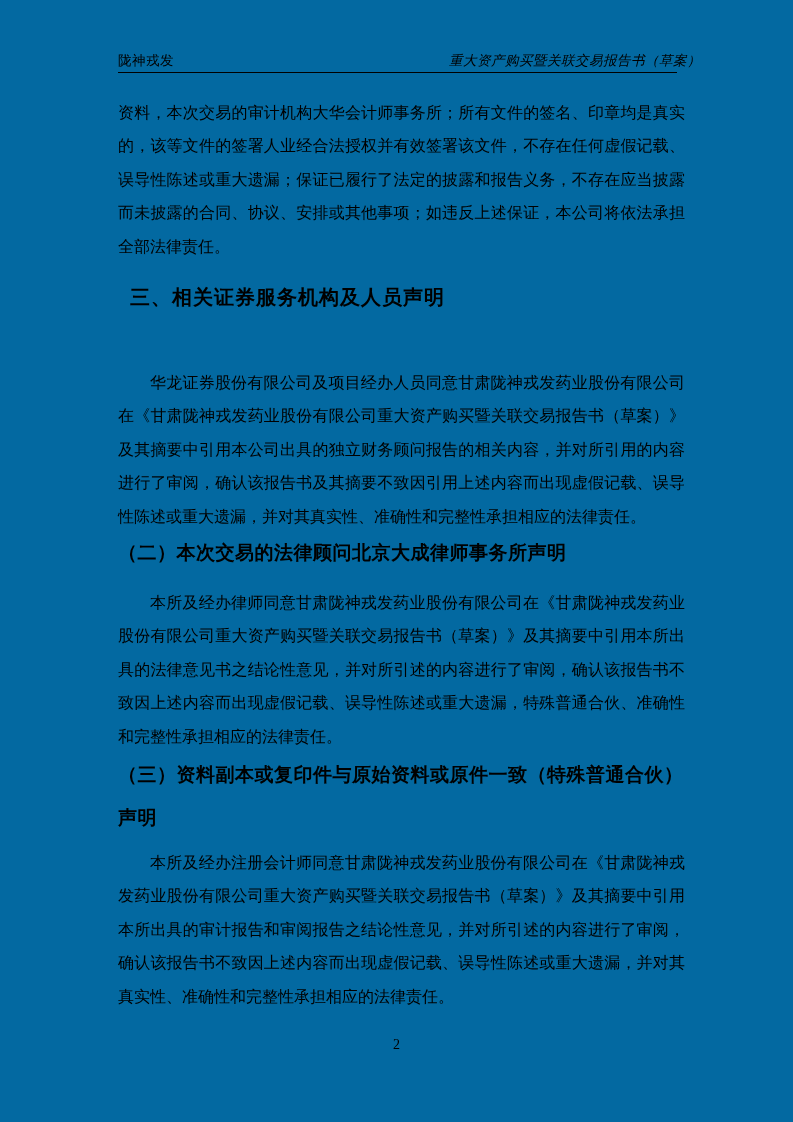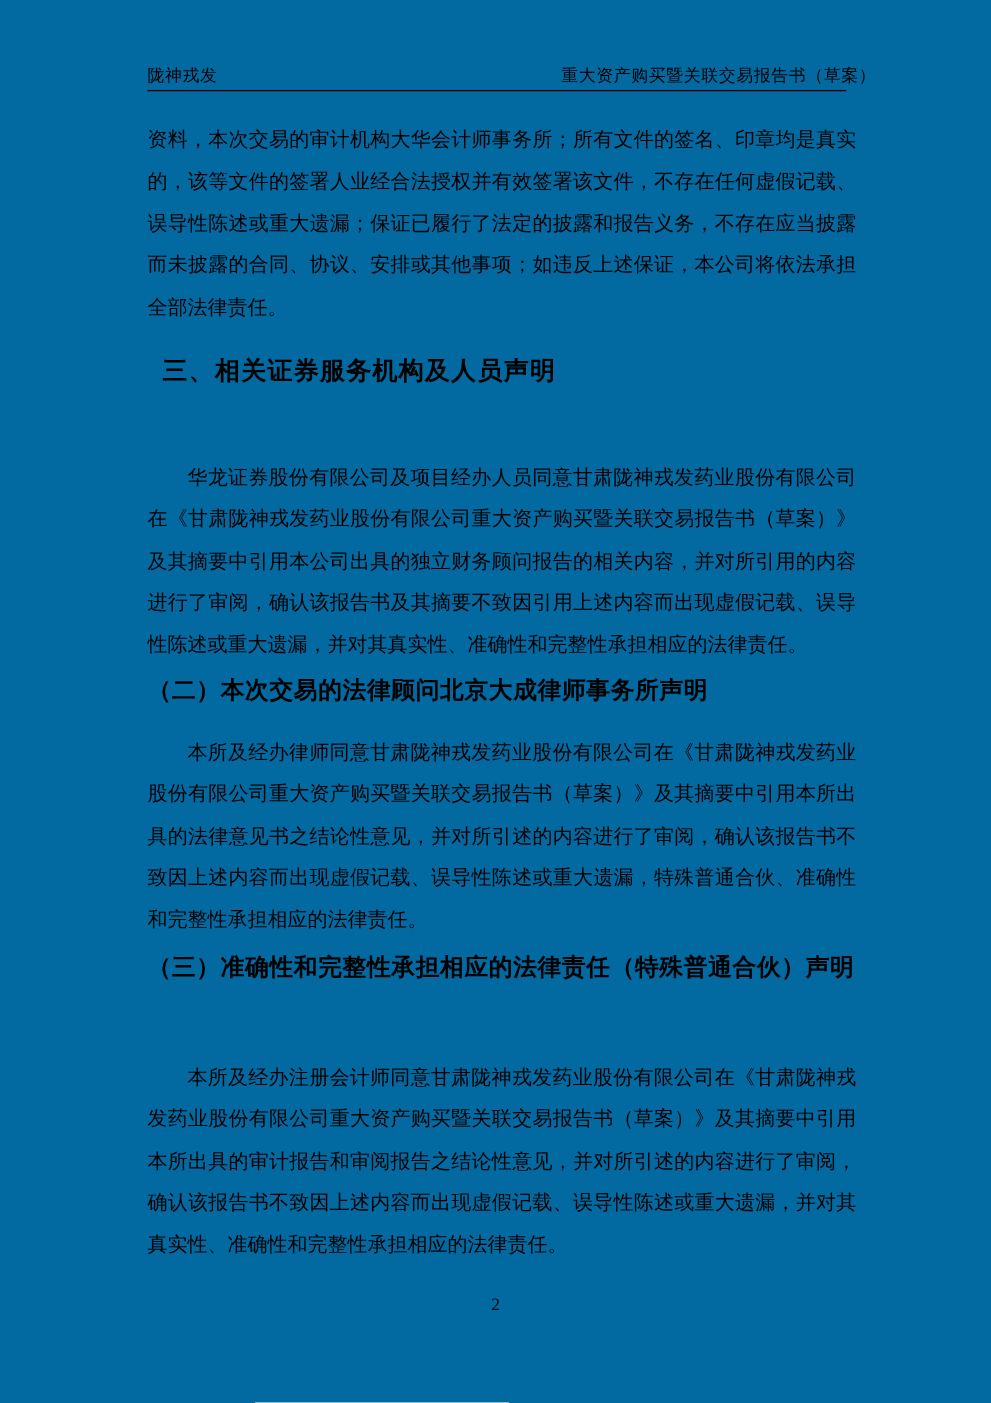--- a/index.html
+++ b/index.html
@@ -26,20 +26,21 @@
     border-bottom: 1.5px solid #000000;
     display: flex;
     justify-content: space-between;
     align-items: flex-end;
     font-size: 13.5px;
     line-height: 22px;
     letter-spacing: 0.5px;
   }
   .page-header .hdr-right {
     margin-right: -24px;
+    font-style: italic;
   }
   
   .body-par {
     position: absolute;
     left: 118px;
     width: 567px;
     margin: 0;
     font-size: 16px;
     line-height: 33.4px;
     text-align: justify;
@@ -97,19 +98,19 @@
 
   <h1 class="h-major" style="top:271px">三、相关证券服务机构及人员声明</h1>
 
 
   <p class="body-par indent" style="top:366px">华龙证券股份有限公司及项目经办人员同意甘肃陇神戎发药业股份有限公司在《甘肃陇神戎发药业股份有限公司重大资产购买暨关联交易报告书（草案）》及其摘要中引用本公司出具的独立财务顾问报告的相关内容，并对所引用的内容进行了审阅，确认该报告书及其摘要不致因引用上述内容而出现虚假记载、误导性陈述或重大遗漏，并对其真实性、准确性和完整性承担相应的法律责任。</p>
 
   <h2 class="h-sub" style="top:531px">（二）本次交易的法律顾问北京大成律师事务所声明</h2>
 
   <p class="body-par indent" style="top:586px">本所及经办律师同意甘肃陇神戎发药业股份有限公司在《甘肃陇神戎发药业股份有限公司重大资产购买暨关联交易报告书（草案）》及其摘要中引用本所出具的法律意见书之结论性意见，并对所引述的内容进行了审阅，确认该报告书不致因上述内容而出现虚假记载、误导性陈述或重大遗漏，特殊普通合伙、准确性和完整性承担相应的法律责任。</p>
 
-  <h2 class="h-sub" style="top:753px">（三）准确性和完整性承担相应的法律责任（特殊普通合伙）声明</h2>
+  <h2 class="h-sub" style="top:753px">（三）资料副本或复印件与原始资料或原件一致（特殊普通合伙）声明</h2>
 
   <p class="body-par indent" style="top:846px">本所及经办注册会计师同意甘肃陇神戎发药业股份有限公司在《甘肃陇神戎发药业股份有限公司重大资产购买暨关联交易报告书（草案）》及其摘要中引用本所出具的审计报告和审阅报告之结论性意见，并对所引述的内容进行了审阅，确认该报告书不致因上述内容而出现虚假记载、误导性陈述或重大遗漏，并对其真实性、准确性和完整性承担相应的法律责任。</p>
 
   <div class="page-footer">2</div>
 
 </div>
 
 </body></html>

